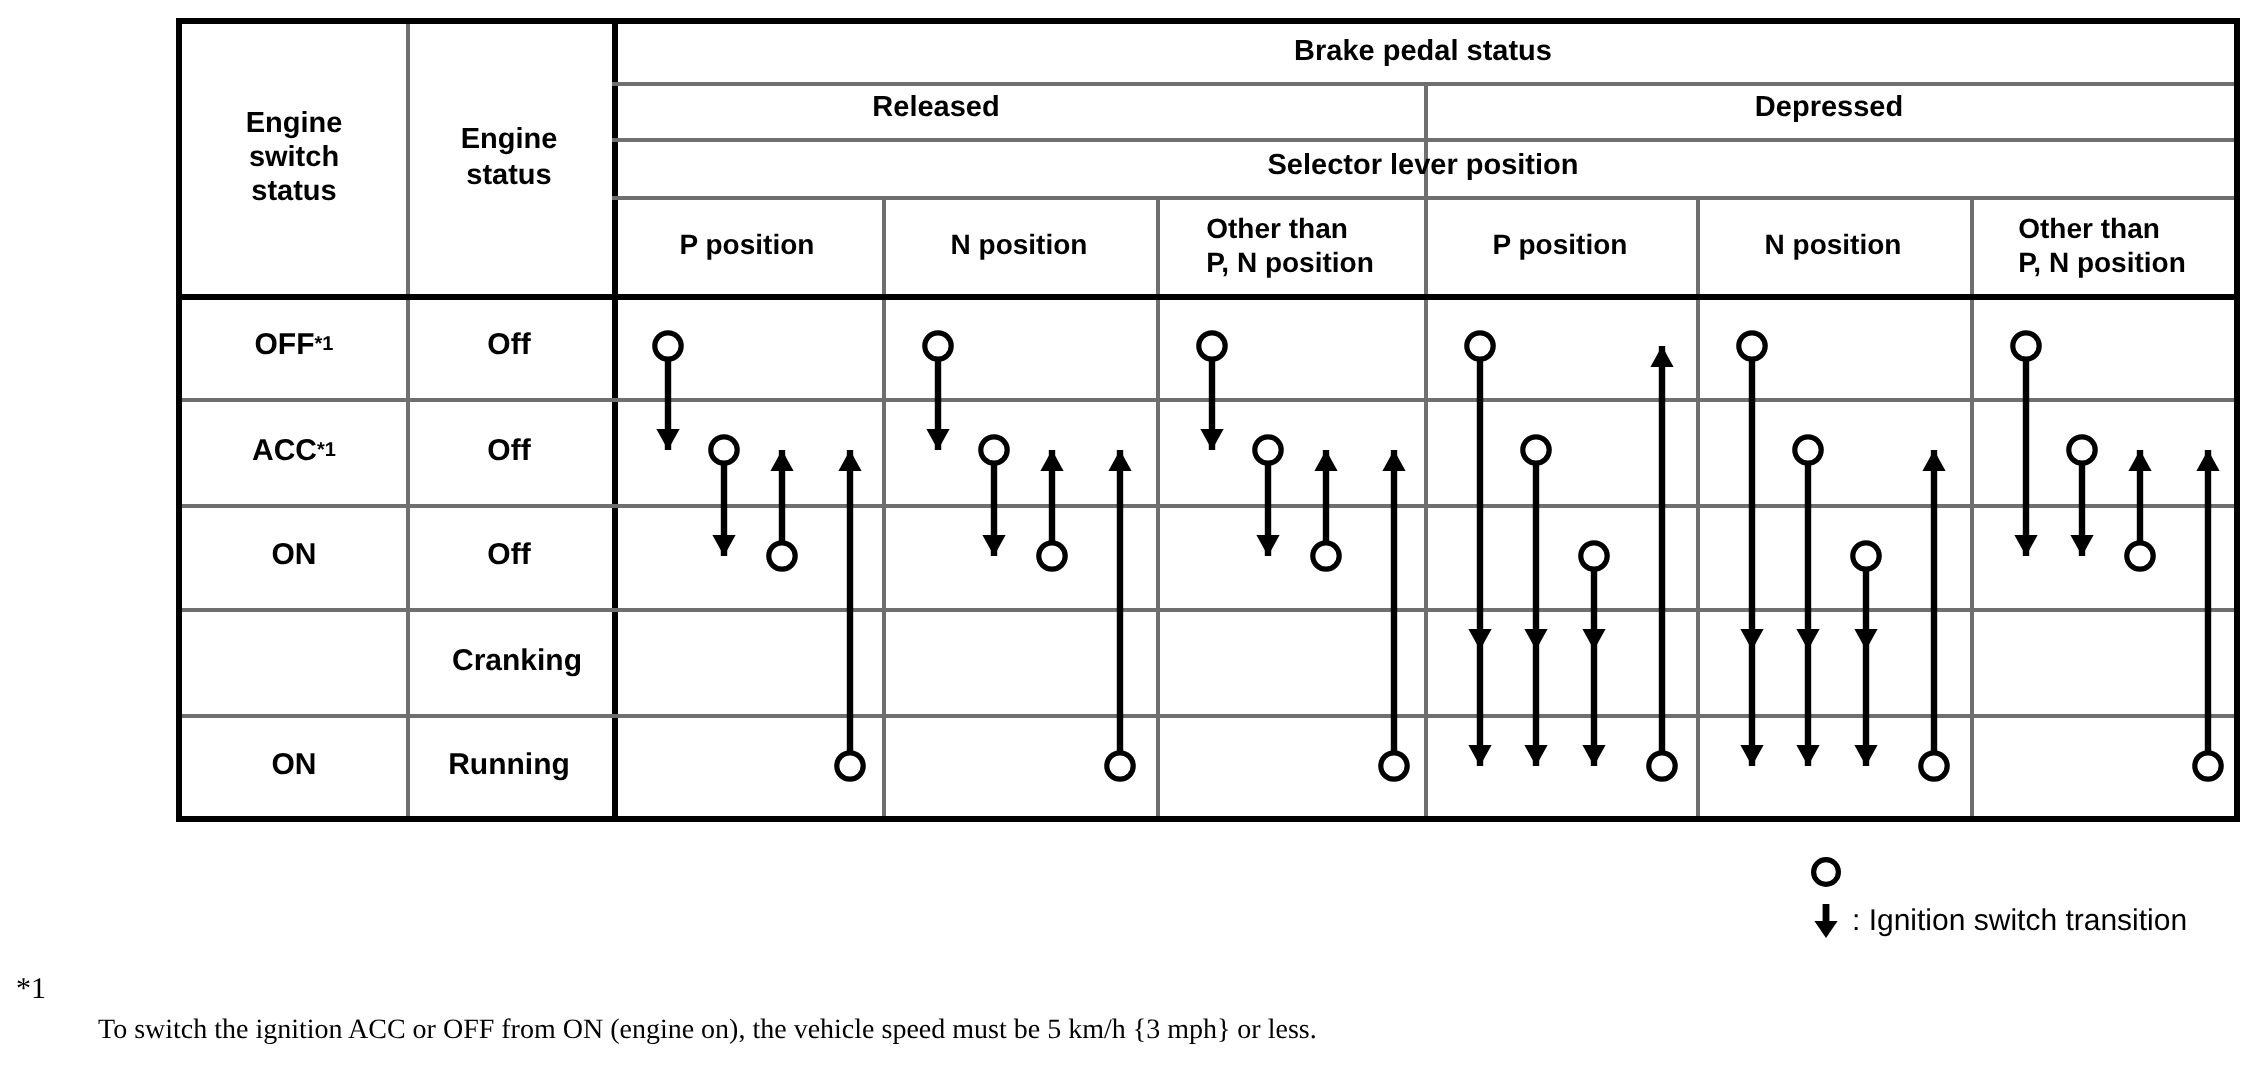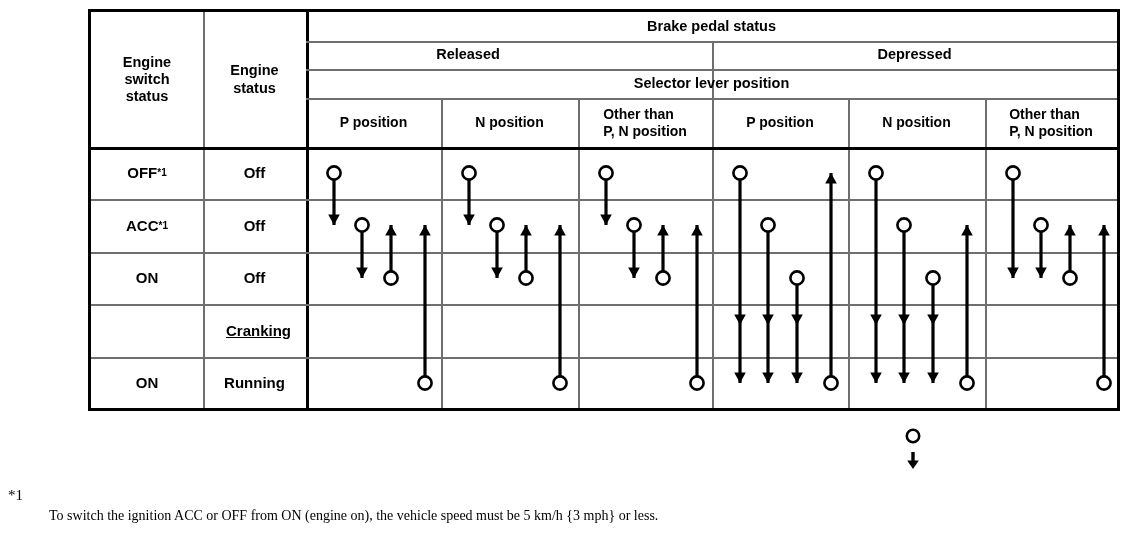--- a/index.html
+++ b/index.html
@@ -128,21 +128,21 @@
       <span>Off</span>
     </div>
 
     <div class="cell rowlbl" style="left:0;top:240px;width:112px;height:52px;">
       <span>ON</span>
     </div>
     <div class="cell rowlbl" style="left:112px;top:240px;width:103px;height:52px;">
       <span>Off</span>
     </div>
 
-    <div class="cell rowlbl" style="left:112px;top:292px;width:111px;height:53px;text-decoration:underline;">
+    <div class="cell rowlbl" style="left:112px;top:292px;width:111px;height:53px;">
       <span>Cranking</span>
     </div>
 
     <div class="cell rowlbl" style="left:0;top:345px;width:112px;height:51px;">
       <span>ON</span>
     </div>
     <div class="cell rowlbl" style="left:112px;top:345px;width:103px;height:51px;">
       <span>Running</span>
     </div>
   </div>
@@ -284,19 +284,20 @@
           </svg>
       </span>
     </div>
     <div class="legend-row">
       <span class="legend-ico">
         <svg width="18" height="20" viewBox="0 0 18 20">
           <line x1="9" y1="2" x2="9" y2="12" stroke="#000" stroke-width="3.4"></line>
           <polygon points="3.2,10.5 14.8,10.5 9,19" fill="#000"></polygon>
         </svg>
       </span>
+      <span class="legend-txt">: Ignition switch transition</span>
     </div>
   </div>
 
   <div class="fn-mark">*1</div>
   <div class="fn-text">To switch the ignition ACC or OFF from ON (engine on), the vehicle speed must be 5 km/h {3 mph} or less.</div>
 
 </div>
 
 </body></html>

